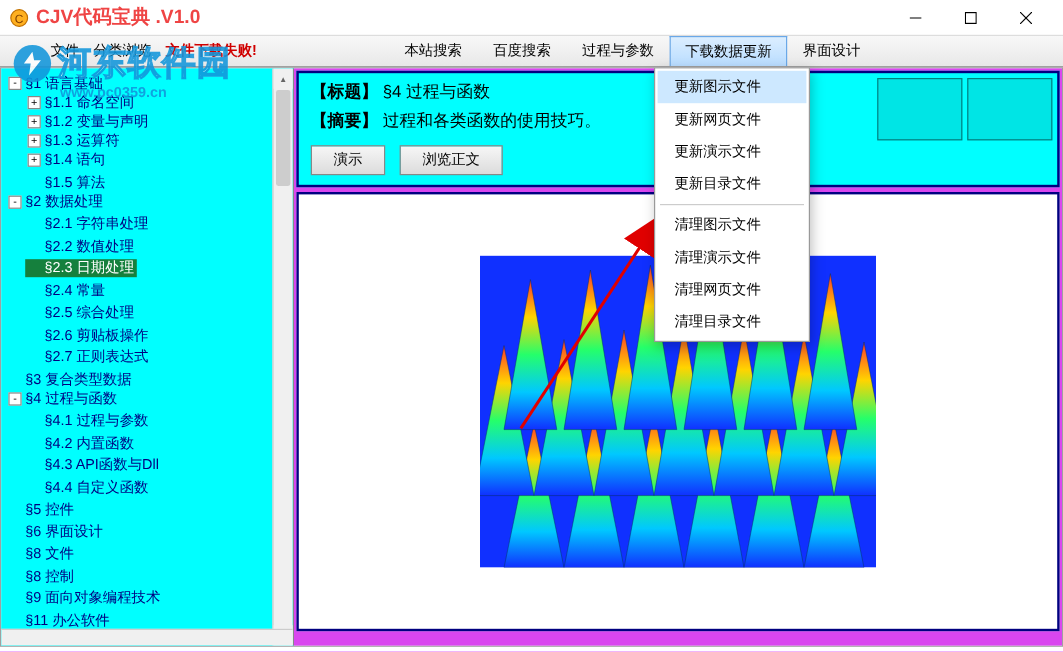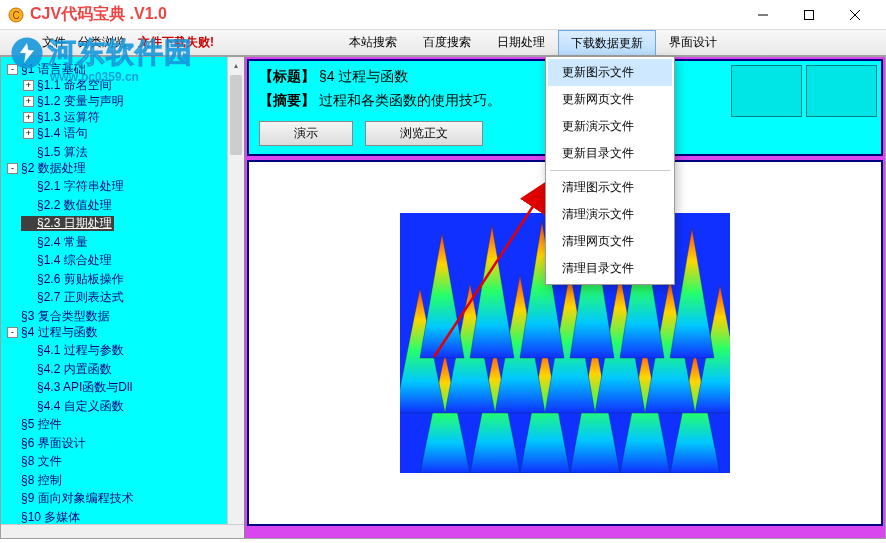--- a/index.html
+++ b/index.html
@@ -24,31 +24,31 @@
 
 .main { display: flex; height: calc(543px - 30px - 26px - 4px); border: 1px solid #a0a0a0; margin: 0; }
 
 
 .tree-panel { width: 244px; background: #00ffff; overflow: auto; border-right: 1px solid #888; position: relative; }
 .tree { font-size: 12px; padding: 4px 2px; color: #000080; line-height: 15px; }
 .tree ul { list-style: none; padding-left: 16px; }
 .tree > ul { padding-left: 2px; }
 .tree li { position: relative; white-space: nowrap; }
 .tree .row { display: inline-flex; align-items: center; cursor: pointer; padding: 0 2px; }
-.tree .row.selected { background: #404040; color: #fff; text-decoration: underline; }
+.tree .row.selected { background: #15803d; color: #fff; }
 .tree .toggle { width: 11px; height: 11px; border: 1px solid #888; background: #fff; display: inline-flex; align-items: center; justify-content: center; font-size: 9px; line-height: 1; margin-right: 3px; cursor: pointer; color: #000; }
 .tree .notoggle { width: 14px; display: inline-block; }
 .tree .label { }
 
 
 .content { flex: 1; display: flex; flex-direction: column; background: #d946ef; position: relative; }
 .info-block { border: 2px solid #000080; margin: 2px; background: #00ffff; padding: 4px; }
 .info-row { font-size: 14px; color: #000; padding: 3px 6px; }
 .btn-row { display: flex; gap: 12px; padding: 4px 6px; }
-.btn { padding: 3px 34px; font-size: 12px; background: linear-gradient(#f6f6f6,#dcdcdc); border: 1px solid #888; cursor: pointer; }
+.btn { padding: 3px 18px; font-size: 12px; background: linear-gradient(#f6f6f6,#dcdcdc); border: 1px solid #888; cursor: pointer; }
 
 .preview { flex: 1; margin: 2px 2px 12px 2px; border: 2px solid #000080; background: #fff; display: flex; align-items: center; justify-content: center; overflow: hidden; position: relative; }
 
 
 .arrow-svg { position: absolute; left: 0; top: 0; pointer-events: none; z-index: 40; }
 
 
 .dropdown { position: absolute; background: #fff; border: 1px solid #999; box-shadow: 2px 4px 10px rgba(0,0,0,.25); padding: 2px; z-index: 50; width: 130px; }
 .dropdown .item { padding: 5px 14px; font-size: 12px; cursor: pointer; white-space: nowrap; }
 .dropdown .item.hl { background: #cde8ff; }
@@ -107,21 +107,21 @@
 
 <div class="menubar">
   <div class="left">
     <span>文件</span>
     <span>分类浏览</span>
     <span class="fail">文件下载失败!</span>
   </div>
   <div class="tabs">
     <div class="tab">本站搜索</div>
     <div class="tab">百度搜索</div>
-    <div class="tab">日期处理</div>
+    <div class="tab">过程与参数</div>
     <div class="tab active">下载数据更新</div>
     <div class="tab">界面设计</div>
   </div>
 </div>
 
 <div class="watermark">
   <div class="txt">
     <svg viewBox="0 0 48 48">
         <circle cx="24" cy="24" r="22" fill="#1296db"></circle>
         <path d="M24 10 L14 24 L22 24 L20 38 L34 20 L26 20 Z" fill="#fff"></path>
@@ -176,21 +176,21 @@
               <li><span class="row selected">
                   <span class="notoggle"></span>
                   <span class="label">§2.3 日期处理</span>
                 </span></li>
               <li><span class="row">
                   <span class="notoggle"></span>
                   <span class="label">§2.4 常量</span>
                 </span></li>
               <li><span class="row">
                   <span class="notoggle"></span>
-                  <span class="label">§1.4 综合处理</span>
+                  <span class="label">§2.5 综合处理</span>
                 </span></li>
               <li><span class="row">
                   <span class="notoggle"></span>
                   <span class="label">§2.6 剪贴板操作</span>
                 </span></li>
               <li><span class="row">
                   <span class="notoggle"></span>
                   <span class="label">§2.7 正则表达式</span>
                 </span></li>
             </ul></li>
@@ -231,24 +231,20 @@
               <span class="notoggle"></span>
               <span class="label">§8 文件</span>
             </span></li>
           <li><span class="row">
               <span class="notoggle"></span>
               <span class="label">§8 控制</span>
             </span></li>
           <li><span class="row">
               <span class="notoggle"></span>
               <span class="label">§9 面向对象编程技术</span>
-            </span></li>
-          <li><span class="row">
-              <span class="notoggle"></span>
-              <span class="label">§10 多媒体</span>
             </span></li>
           <li><span class="row">
               <span class="notoggle"></span>
               <span class="label">§11 办公软件</span>
             </span></li>
         </ul>
       </div>
     <div class="sb">
         <div class="btn-s up">▴</div>
         <div class="thumb"></div>

